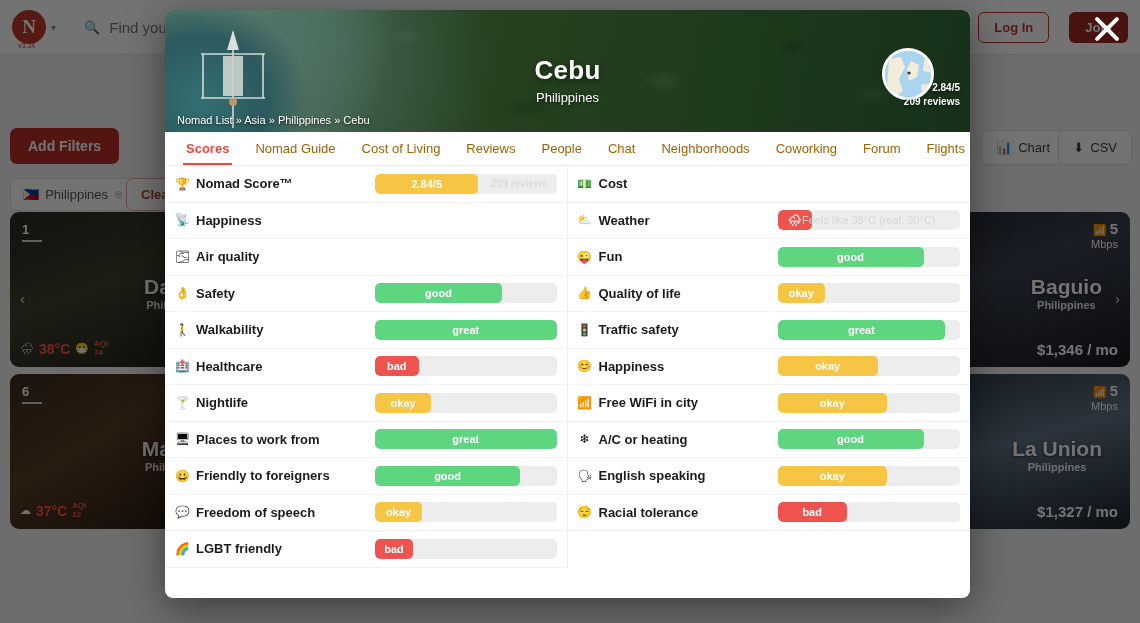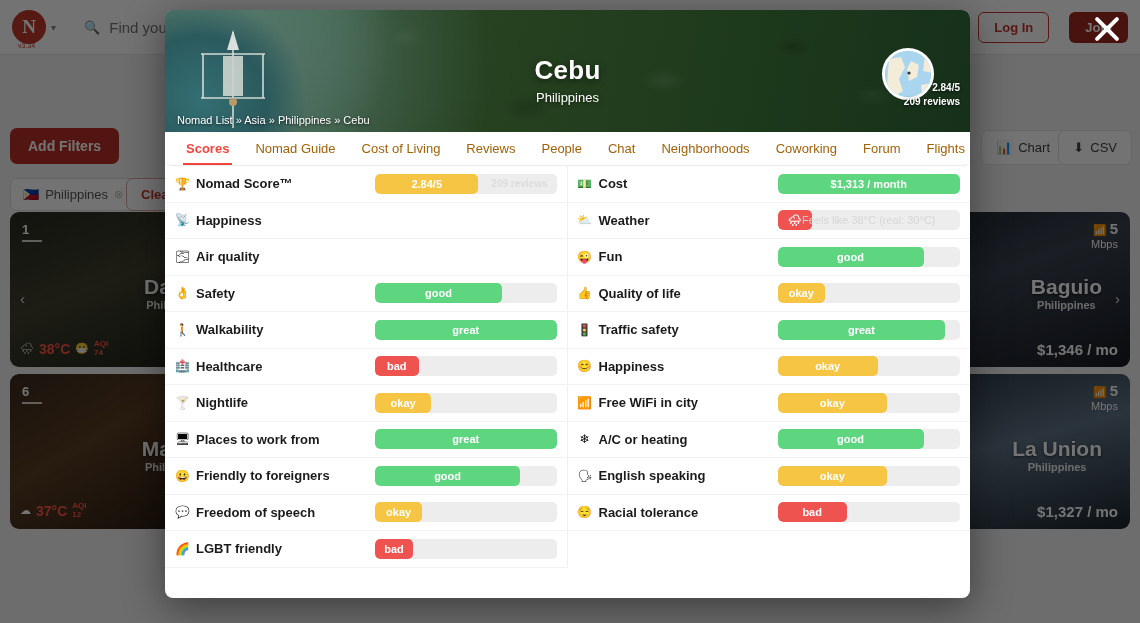--- a/index.html
+++ b/index.html
@@ -489,25 +489,20 @@
               </div>
             </div>
           </div>
         </div>
       <div class="col right" id="col-right">
           <div class="srow">
             <div class="slabel">
               <span class="emo">💵</span>
               <span class="txt">Cost</span>
             </div>
-            <div class="bar">
-              <div class="fill" style="width: 100%; background: rgb(94, 214, 127);">
-                <span>$1,313 / month</span>
-              </div>
-            </div>
           </div>
           <div class="srow">
             <div class="slabel">
               <span class="emo">⛅</span>
               <span class="txt">Weather</span>
             </div>
             <div class="bar">
               <div class="fill" style="width: 19%; background: rgb(239, 83, 80);">
                 <span>🌧</span>
               </div>

